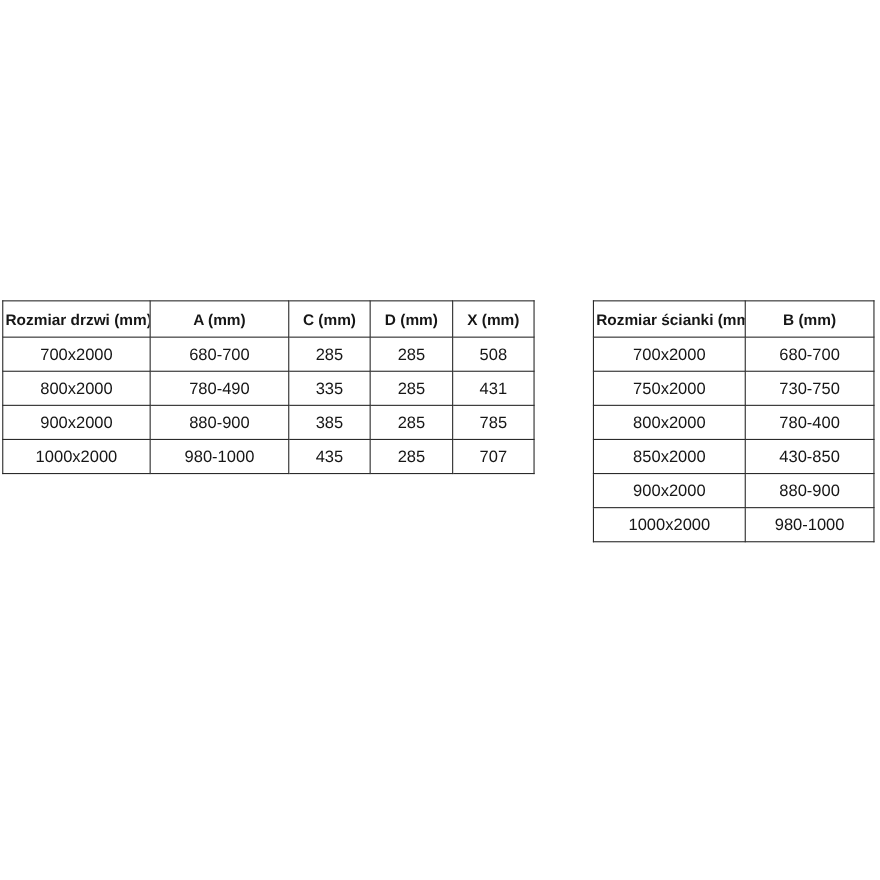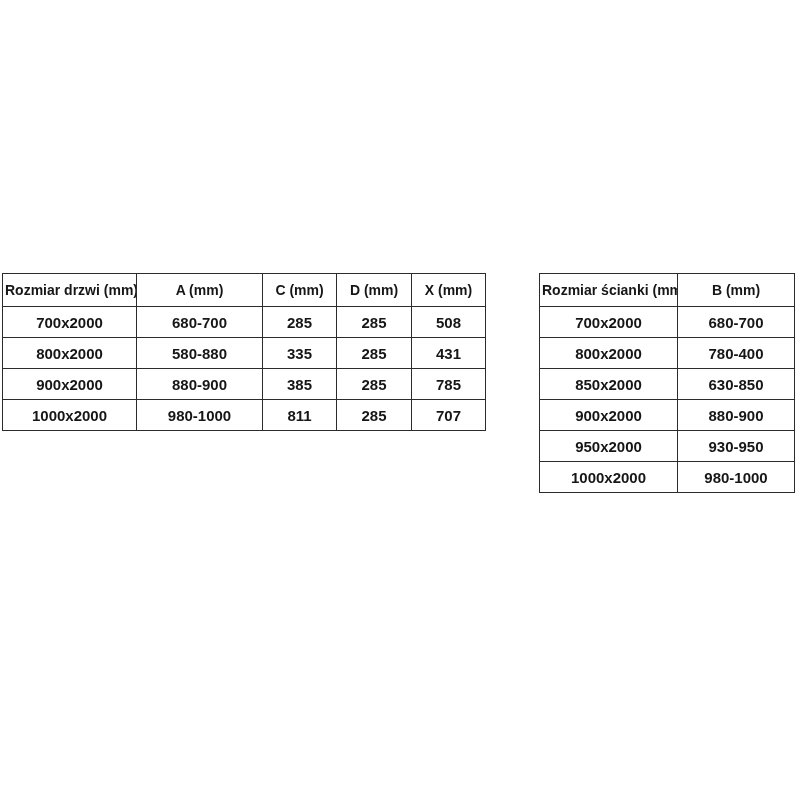--- a/index.html
+++ b/index.html
@@ -38,21 +38,21 @@
     padding: 0 2px;
     white-space: nowrap;
     overflow: hidden;
   }
   table.spec th {
     font-weight: bold;
     font-size: 14px;
     height: 33px;
   }
   table.spec td {
-    font-weight: bold;
+    font-weight: normal;
     font-size: 15px;
     height: 31px;
   }
   #doors-table {
     left: 2px;
     top: 273px;
     width: 483px;
   }
   #walls-table {
     left: 539px;
@@ -85,36 +85,36 @@
     <tbody>
         <tr>
           <td>700x2000</td>
           <td>680-700</td>
           <td>285</td>
           <td>285</td>
           <td>508</td>
         </tr>
         <tr>
           <td>800x2000</td>
-          <td>580-880</td>
+          <td>780-490</td>
           <td>335</td>
           <td>285</td>
           <td>431</td>
         </tr>
         <tr>
           <td>900x2000</td>
           <td>880-900</td>
           <td>385</td>
           <td>285</td>
           <td>785</td>
         </tr>
         <tr>
           <td>1000x2000</td>
           <td>980-1000</td>
-          <td>811</td>
+          <td>435</td>
           <td>285</td>
           <td>707</td>
         </tr>
       </tbody>
   </table>
 
   <table class="spec" id="walls-table">
     <colgroup>
       <col style="width:138px">
       <col style="width:117px">
@@ -124,34 +124,34 @@
           <th>Rozmiar ścianki (mm)</th>
           <th>B (mm)</th>
         </tr>
     </thead>
     <tbody>
         <tr>
           <td>700x2000</td>
           <td>680-700</td>
         </tr>
         <tr>
+          <td>750x2000</td>
+          <td>730-750</td>
+        </tr>
+        <tr>
           <td>800x2000</td>
           <td>780-400</td>
         </tr>
         <tr>
           <td>850x2000</td>
-          <td>630-850</td>
+          <td>430-850</td>
         </tr>
         <tr>
           <td>900x2000</td>
           <td>880-900</td>
-        </tr>
-        <tr>
-          <td>950x2000</td>
-          <td>930-950</td>
         </tr>
         <tr>
           <td>1000x2000</td>
           <td>980-1000</td>
         </tr>
       </tbody>
   </table>
 
 </div>
 

